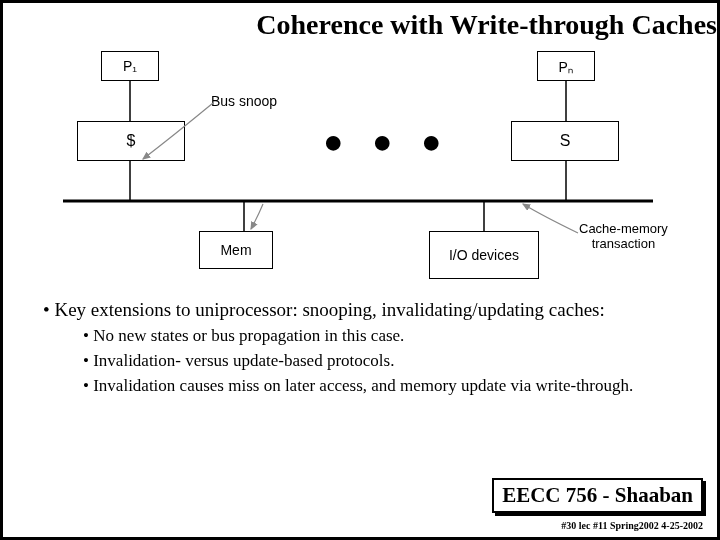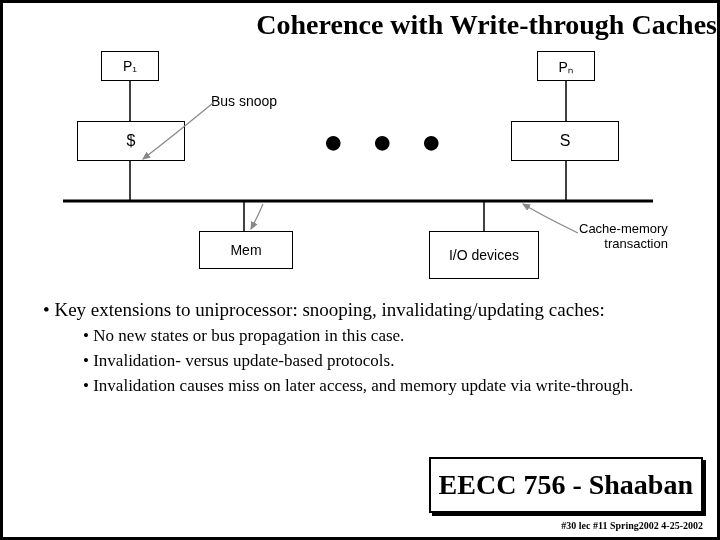--- a/index.html
+++ b/index.html
@@ -9,46 +9,46 @@
   .diagram { position: relative; width: 100%; height: 250px; }
   .box { position: absolute; border: 1px solid #000; background: #fff; display: flex; align-items: center; justify-content: center; font-family: Arial, sans-serif; }
   .dots { position: absolute; font-size: 34px; font-weight: bold; letter-spacing: 10px; }
   .lbl { position: absolute; font-family: Arial, sans-serif; font-size: 14px; }
   .bullets { padding: 0 30px 0 40px; font-size: 19px; line-height: 1.35; }
   .bullets ul { list-style: none; }
   .bullets .l1 { margin-top: 6px; }
   .bullets .l1::before { content: "• "; }
   .bullets .l2 { margin-left: 40px; margin-top: 2px; font-size: 17px; }
   .bullets .l2::before { content: "• "; }
-  .footer-box { position: absolute; right: 14px; bottom: 24px; border: 2px solid #000; background: #fff; padding: 10px 8px; font-size: 28px; font-weight: bold; box-shadow: 3px 3px 0 #000; }
+  .footer-box { position: absolute; right: 14px; bottom: 24px; border: 2px solid #000; background: #fff; padding: 3px 8px; font-size: 21px; font-weight: bold; box-shadow: 3px 3px 0 #000; }
   .footer-small { position: absolute; right: 14px; bottom: 6px; font-size: 10px; font-weight: bold; }
   svg.lines { position: absolute; top: 0; left: 0; pointer-events: none; }
 </style>
 </head>
 <body>
 
 <div class="slide">
 
   <div class="title">Coherence with Write-through Caches</div>
 
   <div class="diagram">
 
     <div class="box" style="left:534px; top:10px; width:58px; height:30px; font-size:14px;">Pₙ</div>
     <div class="box" style="left:98px; top:10px; width:58px; height:30px; font-size:14px;">P₁</div>
 
     <div class="box" style="left:74px; top:80px; width:108px; height:40px; font-size:16px;">$</div>
     <div class="box" style="left:508px; top:80px; width:108px; height:40px; font-size:16px;">S</div>
 
     <div class="dots" style="left:320px; top:82px;">● ● ●</div>
 
-    <div class="box" style="left:196px; top:190px; width:94px; height:38px; font-size:14px;">Mem</div>
+    <div class="box" style="left:196px; top:190px; width:74px; height:38px; font-size:14px;">Mem</div>
     <div class="box" style="left:426px; top:190px; width:110px; height:48px; font-size:14px;">I/O devices</div>
 
     <div class="lbl" style="left:208px; top:52px;">Bus snoop</div>
-    <div class="lbl" style="left:576px; top:180px; font-size:13px; text-align:right;">
+    <div class="lbl" style="left:576px; top:180px; font-size:13px; text-align:center;">
       <span>Cache-memory</span><br>
       <span>transaction</span>
     </div>
 
     <svg class="lines" width="720" height="260">
       <defs>
         <marker id="arr" markerWidth="8" markerHeight="8" refX="6" refY="3" orient="auto">
           <path d="M0,0 L7,3 L0,6 Z" fill="#000"></path>
         </marker>
         <marker id="arrGray" markerWidth="8" markerHeight="8" refX="6" refY="3" orient="auto">

